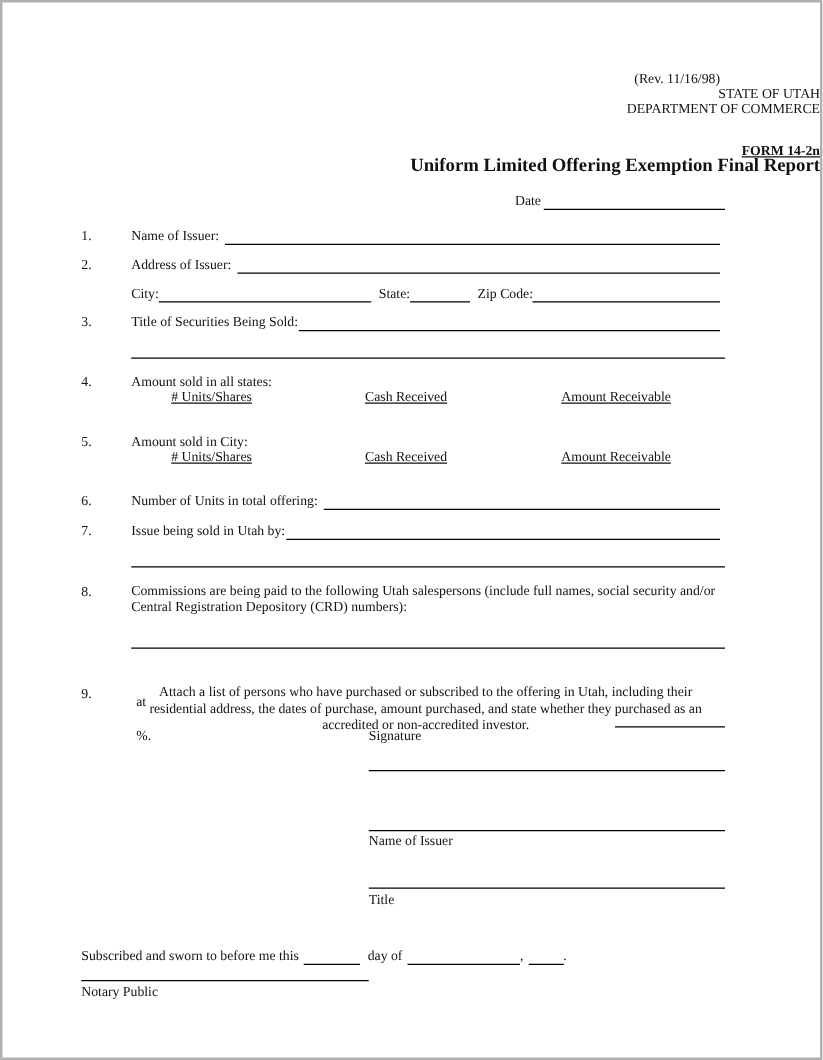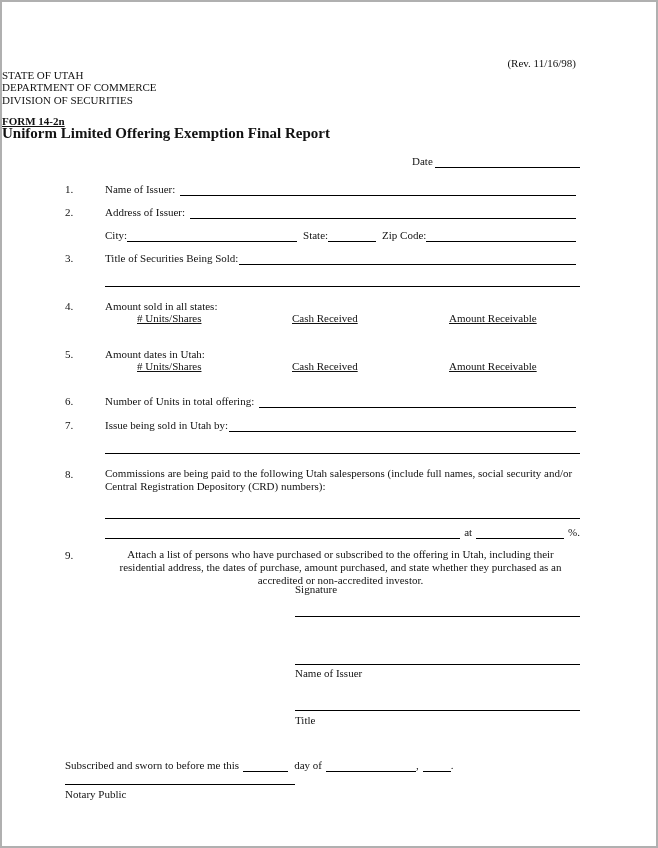--- a/index.html
+++ b/index.html
@@ -3,21 +3,21 @@
 <meta charset="utf-8">
 <style>
   html,body{margin:0;padding:0;background:#e8e8e8;}
   .page{
     position:relative;width:658px;height:848px;background:#ffffff;
     border:2px solid #b0b0b0;box-sizing:border-box;overflow:hidden;
     font-family:"Liberation Serif","DejaVu Serif",serif;
     font-size:11px;line-height:14px;color:#121212;
   }
   .abs{position:absolute;}
-  .center{left:0;right:0;text-align:left;}
+  .center{left:0;right:0;text-align:right;}
   .row{display:flex;align-items:flex-start;}
   .lbl{white-space:nowrap;}
   .blank{border-bottom:1px solid #000;height:13px;box-sizing:border-box;align-self:flex-end;}
   .fill{flex:1;margin-left:5px;}
   .item{position:absolute;left:63px;right:80px;display:flex;align-items:flex-start;}
   .num{flex:0 0 40px;}
   .ibody{flex:1;display:flex;align-items:flex-end;}
   .ibody.para{display:block;line-height:13.2px;}
   .hline{position:absolute;border-top:1px solid #000;height:0;}
   .colhead{position:absolute;text-decoration:underline;white-space:nowrap;}
@@ -31,21 +31,20 @@
 </head>
 <body>
 
 <div class="page">
 
   <div class="abs" style="top:54px;right:80px;">(Rev. 11/16/98)</div>
 
   <div class="abs center org" style="top:67px;">
     <div>STATE OF UTAH</div>
     <div>DEPARTMENT OF COMMERCE</div>
-    <div>DIVISION OF SECURITIES</div>
   </div>
 
   <div class="abs center" style="top:112px;">
     <span class="fnum">FORM 14-2n</span>
   </div>
 
   <div class="abs center ftitle" style="top:123px;">Uniform Limited Offering Exemption Final Report</div>
 
   <div class="abs row" style="top:152px;left:410px;width:168px;">
     <span class="lbl">Date</span>
@@ -92,21 +91,21 @@
       <span class="lbl">Amount sold in all states:</span>
     </div>
   </div>
   <span class="colhead" style="top:309px;left:135px;"># Units/Shares</span>
   <span class="colhead" style="top:309px;left:290px;">Cash Received</span>
   <span class="colhead" style="top:309px;left:447px;">Amount Receivable</span>
 
   <div class="item" style="top:345px;">
     <span class="num">5.</span>
     <div class="ibody">
-      <span class="lbl">Amount dates in Utah:</span>
+      <span class="lbl">Amount sold in City:</span>
     </div>
   </div>
   <span class="colhead" style="top:357px;left:135px;"># Units/Shares</span>
   <span class="colhead" style="top:357px;left:290px;">Cash Received</span>
   <span class="colhead" style="top:357px;left:447px;">Amount Receivable</span>
 
   <div class="item" style="top:392px;">
     <span class="num">6.</span>
     <div class="ibody">
       <span class="lbl">Number of Units in total offering:</span>
@@ -121,21 +120,21 @@
       <span class="blank fill" style="margin-left:1px;"></span>
     </div>
   </div>
   <div class="hline" style="top:451px;left:103px;width:475px;"></div>
 
   <div class="item" style="top:465px;">
     <span class="num">8.</span>
     <div class="ibody para">Commissions are being paid to the following Utah salespersons (include full names, social security and/or Central Registration Depository (CRD) numbers):</div>
   </div>
   <div class="hline" style="top:516px;left:103px;width:475px;"></div>
-  <div class="abs row" style="top:523px;left:103px;width:475px;">
+  <div class="abs row" style="top:552px;left:103px;width:475px;flex-direction:column;">
     <span class="blank" style="flex:1;"></span>
     <span class="lbl gap4">at</span>
     <span class="blank gap4" style="width:88px;"></span>
     <span class="lbl gap4">%.</span>
   </div>
 
   <div class="item" style="top:546px;">
     <span class="num">9.</span>
     <div class="ibody para" style="line-height:13px;text-align:center;">Attach a list of persons who have purchased or subscribed to the offering in Utah, including their residential address, the dates of purchase, amount purchased, and state whether they purchased as an accredited or non-accredited investor.</div>
   </div>

